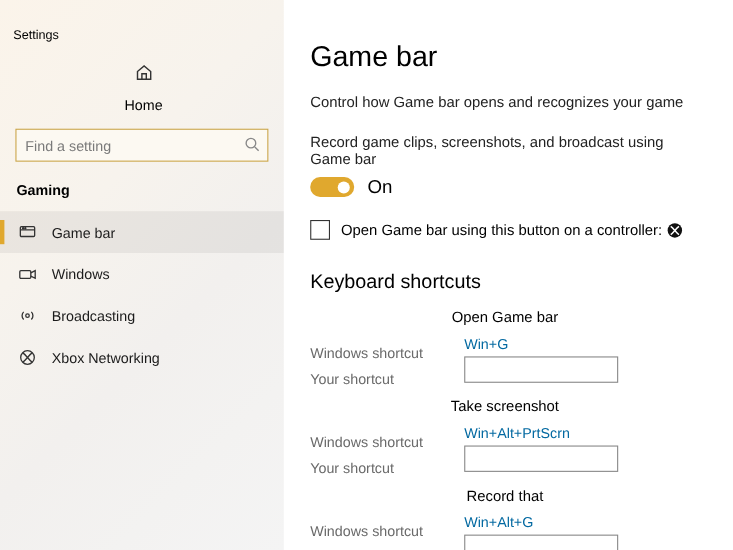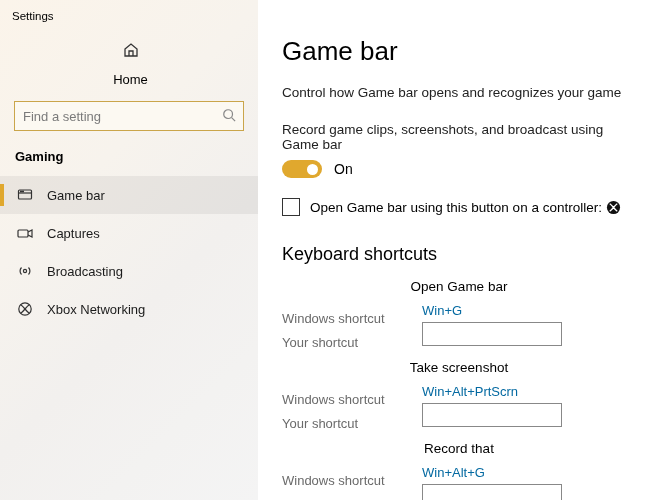--- a/index.html
+++ b/index.html
@@ -1,19 +1,19 @@
 <!DOCTYPE html>
 <html><head>
 <meta charset="utf-8">
 <style>
   * { box-sizing: border-box; margin: 0; padding: 0; font-family: "Segoe UI", Tahoma, sans-serif; }
   body { width: 666px; height: 500px; overflow: hidden; background: #fff; color: #000; }
   .app { display: flex; width: 100%; height: 100%; }
   .sidebar {
-    width: 258px; height: 100%; padding-top: 8px;
+    width: 258px; height: 100%; padding-top: 24px;
     background: linear-gradient(135deg, #fbf4ea 0%, #f7f3ed 35%, #f2f0ee 60%, #f4f4f4 100%);
     position: relative;
   }
   .sidebar-title { font-size: 11.5px; padding: 2px 12px 10px 12px; font-weight: 400; }
   .home-row { display: flex; align-items: center; gap: 14px; padding: 10px 14px 10px 17px; font-size: 13px; cursor: pointer; flex-direction: column; }
   .search-wrap { margin: 4px 14px 10px 14px; }
   .search {
     width: 100%; height: 30px; border: 1px solid #caa54a; background: #fcf9f2;
     padding: 0 28px 0 8px; font-size: 13px; outline: none; color:#555;
   }
@@ -36,21 +36,21 @@
   .main h1 { font-size: 26px; font-weight: 400; margin-bottom: 18px; }
   .desc { font-size: 13.5px; color:#222; margin-bottom: 22px; }
   .setting-label { font-size: 13.5px; color:#222; margin-bottom: 8px; }
   .toggle-row { display:flex; align-items:center; gap:12px; margin-bottom:20px; }
   .toggle {
     width:40px; height:18px; border-radius:10px; background:#e0a82e; position:relative; cursor:pointer;
   }
   .toggle .knob {
     width:11px; height:11px; border-radius:50%; background:#fff; position:absolute; top:3.5px; right:4px;
   }
-  .toggle-text { font-size:14px; }
+  .toggle-text { font-size:17px; }
   .check-row { display:flex; align-items:center; gap:10px; margin-bottom:28px; }
   .checkbox { width:18px; height:18px; border:1.5px solid #333; background:#fff; cursor:pointer; flex-shrink:0; }
   .check-label { font-size:13.5px; display:flex; align-items:center; gap:4px;}
   h2 { font-size:18px; font-weight:400; margin-bottom:14px; }
   .sc-block { margin-bottom:14px; }
   .sc-title { font-size:13.5px; margin-bottom:4px;text-align:center; }
   .sc-row { display:flex; align-items:center; font-size:13px; color:#6a6a6a; height:24px; }
   .sc-row .label { width:140px;margin-top:16px; }
   .sc-row .val { color:#0369a1; }
   .sc-input { width:140px; height:24px; border:1px solid #888; background:#fff; padding:0 4px; font-size:13px; }
@@ -99,21 +99,21 @@
         </span>
         <span>Game bar</span>
       </div>
       <div class="nav-item">
         <span class="nav-ico">
           <svg width="16" height="16" viewBox="0 0 16 16" fill="none" stroke="#333" stroke-width="1.2">
             <rect x="1" y="5" width="10" height="7" rx="1"></rect>
               <path d="M11 7 L15 5 V12 L11 10"></path>
           </svg>
         </span>
-        <span>Captures</span>
+        <span>Windows</span>
       </div>
       <div class="nav-item">
         <span class="nav-ico">
           <svg width="16" height="16" viewBox="0 0 16 16" fill="none" stroke="#333" stroke-width="1.2">
             <circle cx="8" cy="8" r="1.6"></circle>
               <path d="M4.5 4.5 A5 5 0 0 0 4.5 11.5"></path>
               <path d="M11.5 4.5 A5 5 0 0 1 11.5 11.5"></path>
           </svg>
         </span>
         <span>Broadcasting</span>

